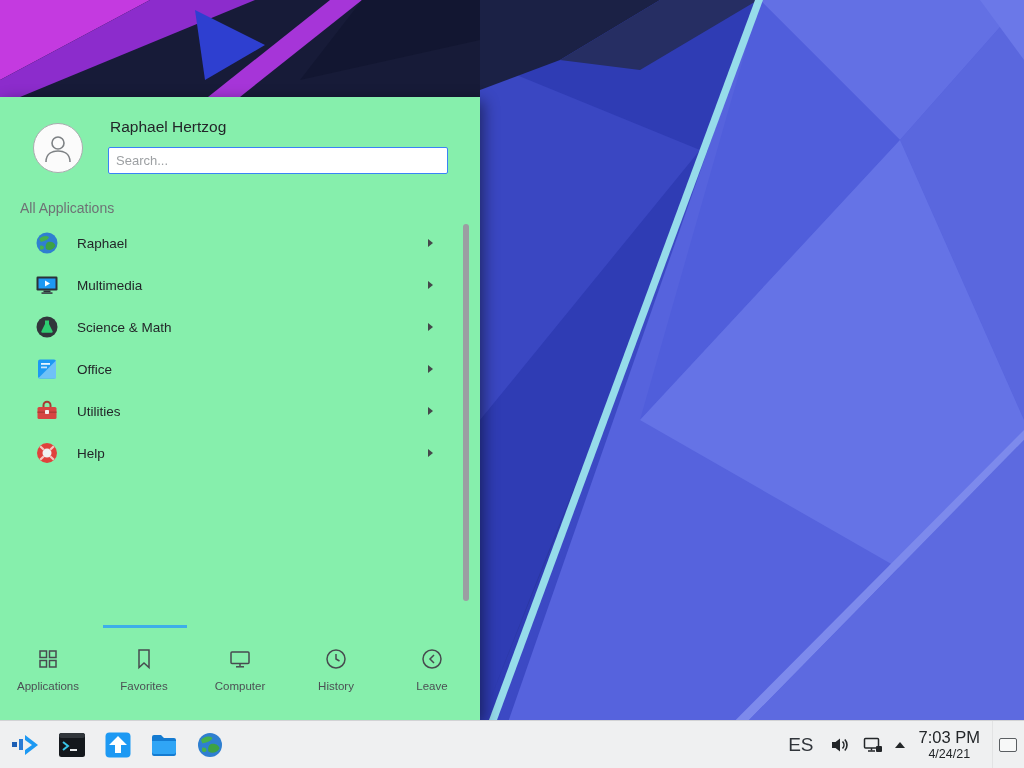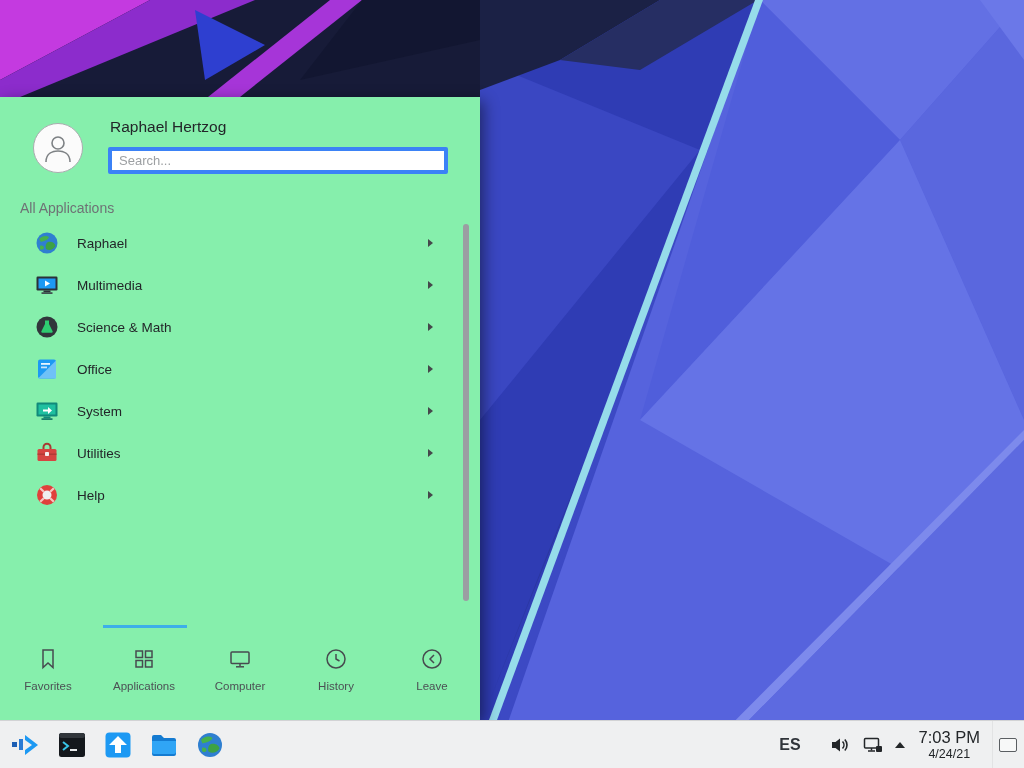--- a/index.html
+++ b/index.html
@@ -10,21 +10,21 @@
 
   
   .launcher-panel { position:absolute; left:0; top:97px; width:480px; height:623px;
     background:#86efac; box-shadow:4px 4px 14px rgba(0,0,0,.45); }
 
   .lp-header { position:relative; height:88px; }
   .avatar { position:absolute; left:33px; top:26px; width:50px; height:50px; border-radius:50%;
     background:#fbfbfb; border:1px solid #a9acae; display:flex; align-items:center; justify-content:center; }
   .user-name { position:absolute; left:110px; top:21px; font-size:15.5px; color:#232629; }
   .search-box { position:absolute; left:108px; top:50px; width:340px; height:27px;
-    border:4px solid #3b82f6; border-radius:2px; background:#ffffff; }
+    border:1px solid #3b82f6; border-radius:2px; background:#ffffff; }
   .search-box input { width:100%; height:100%; border:none; outline:none; background:transparent;
     font-family:inherit; font-size:13px; color:#232629; padding:0 7px; }
   .search-box input::placeholder { color:#9da0a3; }
 
   .section-label { position:absolute; left:20px; top:103px; font-size:14px; color:#6e7275; }
 
   .cat-list { position:absolute; left:0; top:125px; width:480px; height:403px; overflow:hidden; }
   .cat-row { height:42px; margin:0 36px 0 22px; padding:0 10px; display:flex; align-items:center;
     border:1px solid transparent; border-radius:2px; cursor:default; }
   .cat-row.selected { background:linear-gradient(#d8ebfa,#c1def5); border-color:#3daee9; }
@@ -43,21 +43,21 @@
   .lp-tab .tab-icon { margin-top:17px; width:28px; height:28px; display:flex; align-items:center; justify-content:center; }
   .lp-tab .tab-label { margin-top:7px; font-size:11.5px; color:#4c5054; }
 
   
   .taskbar { position:absolute; left:0; top:720px; width:1024px; height:48px;
     background:#eff0f1; border-top:1px solid #d2d3d5; display:flex; align-items:center; }
   .tb-launcher { width:36px; height:36px; margin-left:7px; display:flex; align-items:center; justify-content:center; }
   .tb-app { width:34px; height:34px; margin-left:12px; display:flex; align-items:center; justify-content:center; }
   .tb-app:first-of-type { margin-left:14px; }
   .tray { margin-left:auto; display:flex; align-items:center; }
-  .kbd-layout { font-size:16px; font-weight:bold; color:#30343a; margin-right:28px; }
+  .kbd-layout { font-size:19px; font-weight:normal; color:#30343a; margin-right:15px; }
   .tray-icon { width:22px; height:22px; display:flex; align-items:center; justify-content:center; margin-right:11px; }
   .caret-up { width:0; height:0; border-bottom:6px solid #232629;
     border-left:5px solid transparent; border-right:5px solid transparent; margin-right:14px; }
   .clock { display:flex; flex-direction:column; align-items:center; margin-right:12px; line-height:1.15; }
   .clock .time { font-size:16.5px; color:#232629; }
   .clock .date { font-size:12.5px; color:#232629; }
   .show-desktop { width:30px; height:48px; display:flex; align-items:center; justify-content:center;
     border-left:1px solid #e2e3e4; margin-right:2px; }
   .show-desktop .pane { width:18px; height:14px; border:1.5px solid #5a5e62; border-radius:2px; background:#f7f8f8; }
 </style>
@@ -161,33 +161,20 @@
           <polygon points="4,22.5 22,4.5 22,22.5" fill="#6fc1f7"></polygon>
           <rect x="7" y="7" width="9" height="1.8" fill="#ffffff" opacity="0.9"></rect>
           <rect x="7" y="10.5" width="6" height="1.8" fill="#ffffff" opacity="0.75"></rect>
         </svg>
       </span>
       <span class="cat-label">Office</span>
       <span class="arrow-right"></span>
     </div>
 
 
-    <div class="cat-row">
-      <span class="cat-icon">
-        <svg width="26" height="26" viewBox="0 0 26 26">
-          <rect x="2.5" y="4.5" width="21" height="14" rx="1.2" fill="#11897a"></rect>
-          <rect x="4.5" y="6.5" width="17" height="10" fill="#1fc0a0"></rect>
-          <polygon points="9,11.5 14,11.5 14,9 18,12.5 14,16 14,13.5 9,13.5" fill="#ffffff"></polygon>
-          <rect x="9.5" y="18.5" width="7" height="1.8" fill="#11897a"></rect>
-          <rect x="7.5" y="20.3" width="11" height="1.6" fill="#0e6f63"></rect>
-        </svg>
-      </span>
-      <span class="cat-label">System</span>
-      <span class="arrow-right"></span>
-    </div>
 
     <div class="cat-row">
       <span class="cat-icon">
         <svg width="26" height="26" viewBox="0 0 26 26">
           <path d="M9.5 9 v-1.8 a3.5 3.5 0 0 1 7 0 V9" fill="none" stroke="#a83a32" stroke-width="2"></path>
           <rect x="3.5" y="9" width="19" height="12" rx="1.5" fill="#d64541"></rect>
           <rect x="3.5" y="13.5" width="19" height="1.4" fill="#b03a36"></rect>
           <rect x="11" y="12" width="4" height="4" rx="0.8" fill="#f5efee"></rect>
         </svg>
       </span>
@@ -215,36 +202,36 @@
   </div>
 
   <div class="scrollbar"></div>
   <div class="tab-indicator"></div>
 
   <div class="lp-footer">
 
     <div class="lp-tab">
       <span class="tab-icon">
         <svg width="26" height="26" viewBox="0 0 26 26" fill="none" stroke="#474b4f" stroke-width="1.5">
-          <path d="M8 4 H18 V21.5 L13 17 L8 21.5 Z"></path>
-        </svg>
-      </span>
-      <span class="tab-label">Favorites</span>
-    </div>
-
-    <div class="lp-tab">
-      <span class="tab-icon">
-        <svg width="26" height="26" viewBox="0 0 26 26" fill="none" stroke="#474b4f" stroke-width="1.5">
           <rect x="5" y="5" width="6.5" height="6.5"></rect>
           <rect x="14.5" y="5" width="6.5" height="6.5"></rect>
           <rect x="5" y="14.5" width="6.5" height="6.5"></rect>
           <rect x="14.5" y="14.5" width="6.5" height="6.5"></rect>
         </svg>
       </span>
       <span class="tab-label">Applications</span>
+    </div>
+
+    <div class="lp-tab">
+      <span class="tab-icon">
+        <svg width="26" height="26" viewBox="0 0 26 26" fill="none" stroke="#474b4f" stroke-width="1.5">
+          <path d="M8 4 H18 V21.5 L13 17 L8 21.5 Z"></path>
+        </svg>
+      </span>
+      <span class="tab-label">Favorites</span>
     </div>
 
     <div class="lp-tab">
       <span class="tab-icon">
         <svg width="26" height="26" viewBox="0 0 26 26" fill="none" stroke="#474b4f" stroke-width="1.5">
           <rect x="4" y="6" width="18" height="11.5" rx="1"></rect>
           <line x1="13" y1="17.5" x2="13" y2="20"></line>
           <line x1="9" y1="20.8" x2="17" y2="20.8"></line>
         </svg>
       </span>

